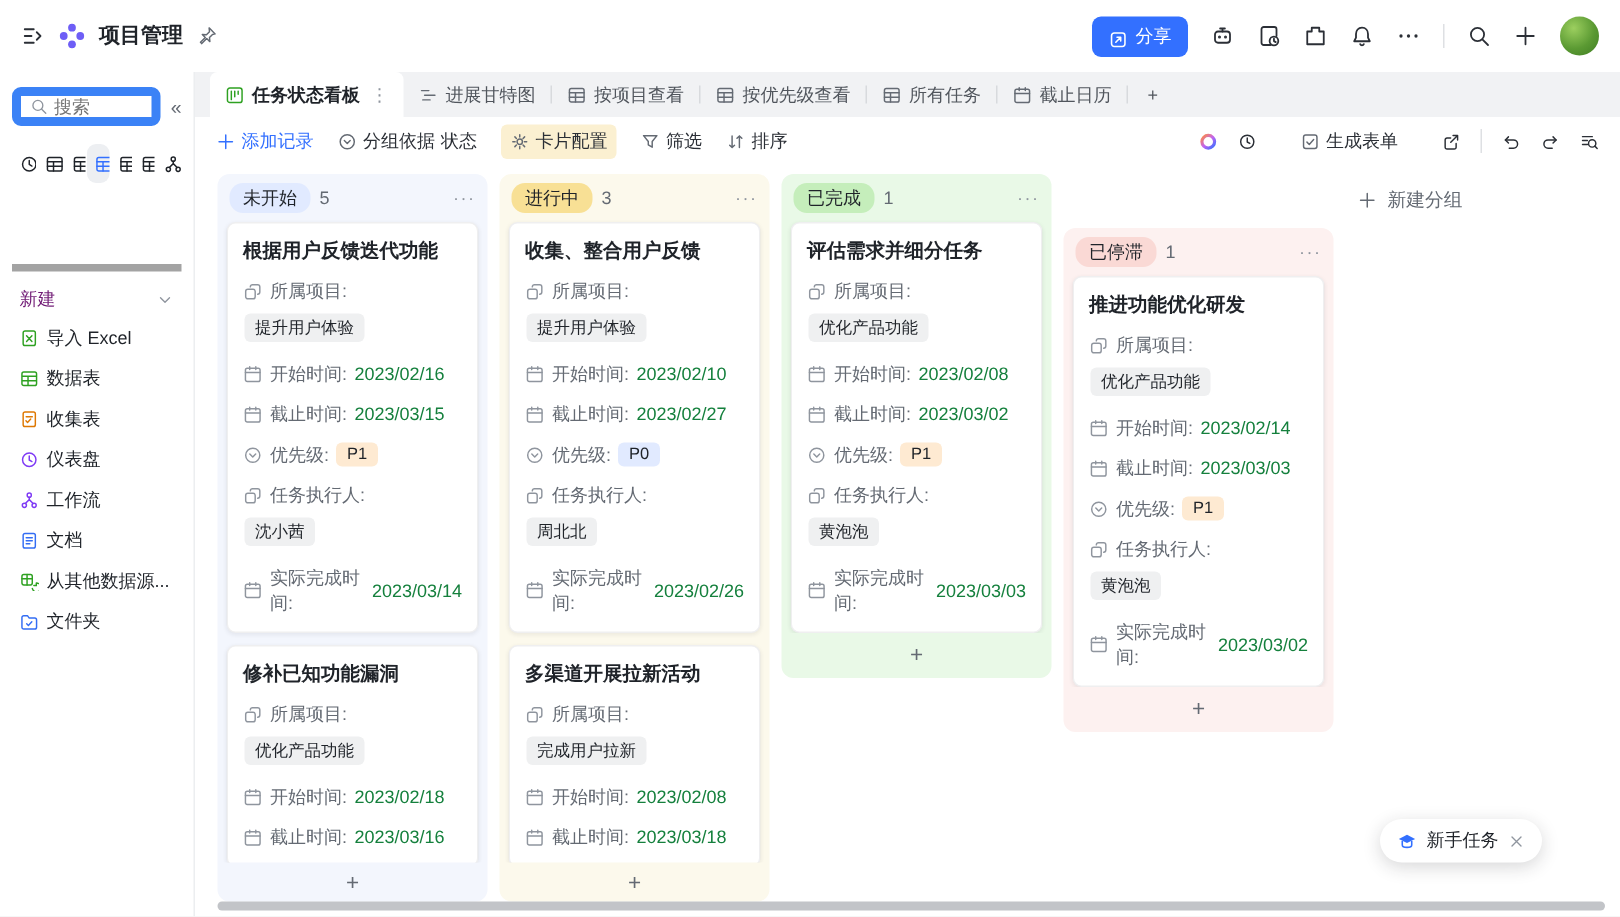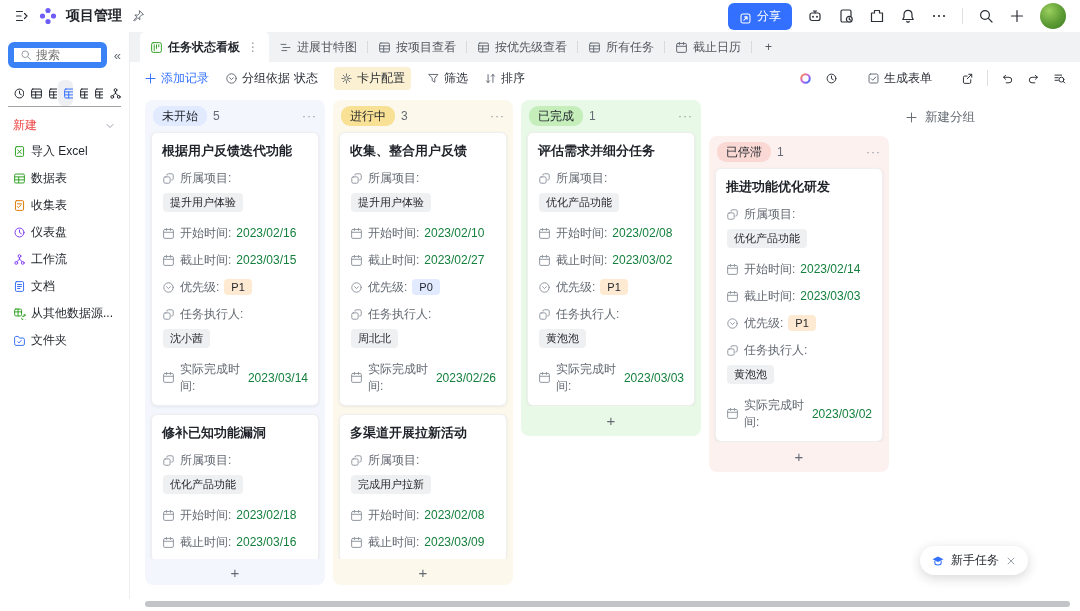--- a/index.html
+++ b/index.html
@@ -4,21 +4,21 @@
 <style>
   *{margin:0;padding:0;box-sizing:border-box}
   body{background:#e8e8e8}
   .stage{width:1080px;height:611px;position:relative;background:#fff;overflow:hidden;
     font-family:"Liberation Sans","DejaVu Sans",sans-serif;color:#1f2329;font-size:12px}
   .icon{display:inline-flex;width:14px;height:14px;flex-shrink:0}
   .icon svg{width:100%;height:100%}
   .i12{width:12px;height:12px}.i13{width:13px;height:13px}.i16{width:16px;height:16px}.i18{width:18px;height:18px}
 
   
-  .topbar{height:32px;display:flex;align-items:center;padding:0 14px;gap:9px;background:#fff}
+  .topbar{height:48px;display:flex;align-items:center;padding:0 14px;gap:9px;background:#fff}
   .tb-title{font-size:14px;font-weight:700}
   .tb-right{margin-left:auto;display:flex;align-items:center;gap:15px}
   .share-btn{display:flex;align-items:flex-end;gap:5px;background:#3370ff;color:#fff;font-size:12px;
     padding:5px 11px;border-radius:6px;cursor:pointer}
   .icon-btn{display:flex;align-items:center;justify-content:center;color:#2b2f36;cursor:pointer}
   .vdiv{width:1px;height:16px;background:#dee0e3}
   .avatar{width:26px;height:26px;border-radius:50%;
     background:radial-gradient(circle at 35% 30%,#9ccf5f 0%,#5b9a33 55%,#3e7d22 100%);cursor:pointer}
 
   
@@ -27,22 +27,22 @@
   .search-row{display:flex;align-items:center;gap:7px}
   .search-box{flex:1;display:flex;align-items:center;gap:4px;border:6px solid #3b82f6;border-radius:6px;
     height:26px;padding:0 6px;color:#8f959e;background:#fff}
   .search-box input{border:0;outline:0;width:100%;font-size:12px;color:#1f2329;background:transparent;min-width:0}
   .collapse-side{color:#646a73;font-size:13px;cursor:pointer}
   .side-items{margin-top:12px;display:flex;flex-direction:row;gap:1px}
   .side-item{display:flex;align-items:center;gap:5px;height:26px;padding:0 5px;border-radius:6px;
     font-size:12px;white-space:nowrap;overflow:hidden;cursor:pointer}
   .side-item.sel{background:#edeff2;color:#3370ff;font-weight:700}
   .side-item .morev{margin-left:auto;color:#8f959e}
-  .side-sec{border-top:1px solid #a3a3a3;padding:10px 5px 4px;display:flex;align-items:center;
-    color:#ef4444;font-size:12px}
+  .side-sec{margin-top:54px;border-top:5px solid #a3a3a3;padding:10px 5px 4px;display:flex;align-items:center;
+    color:#701a75;font-size:12px}
   .side-sec .icon{margin-left:auto;color:#8f959e}
   .side-new{display:flex;flex-direction:column;gap:1px}
 
   .content{flex:1;display:flex;flex-direction:column;min-width:0}
   .tabbar{height:30px;background:#f1f2f4;display:flex;align-items:center;padding-left:10px;
     font-size:12px;color:#51565d;flex-shrink:0}
   .tab{display:flex;align-items:center;gap:5px;padding:0 10px;height:30px;cursor:pointer;white-space:nowrap}
   .tab.active{background:#fff;color:#1f2329;font-weight:700;border-radius:5px 5px 0 0}
   .tab .morev{color:#8f959e;margin-left:2px;font-weight:400}
   .tab-div{width:1px;height:12px;background:#d8dadd;flex-shrink:0}
@@ -902,21 +902,21 @@
                 <div class="frow">
                   <span class="icon i13">
                     <svg viewBox="0 0 16 16">
                       <g fill="none" stroke="currentColor" stroke-width="1.2" stroke-linecap="round" stroke-linejoin="round">
                         <rect x="2" y="3" width="12" height="11" rx="1.5"></rect>
                         <path d="M5.5 1.8v2.4M10.5 1.8v2.4M2 6.5h12"></path>
                       </g>
                     </svg>
                   </span>
                   <span>截止时间:</span>
-                  <span class="fval">2023/03/09</span>
+                  <span class="fval">2023/03/18</span>
                 </div>
               </div>
             </div>
             <div class="col-foot">+</div>
           </div>
           <div class="col" style="background: rgb(233, 249, 231);">
             <div class="col-head">
               <span class="badge" style="background: rgb(197, 238, 187);">已完成</span>
               <span class="count">1</span>
               <span class="col-more">···</span>

